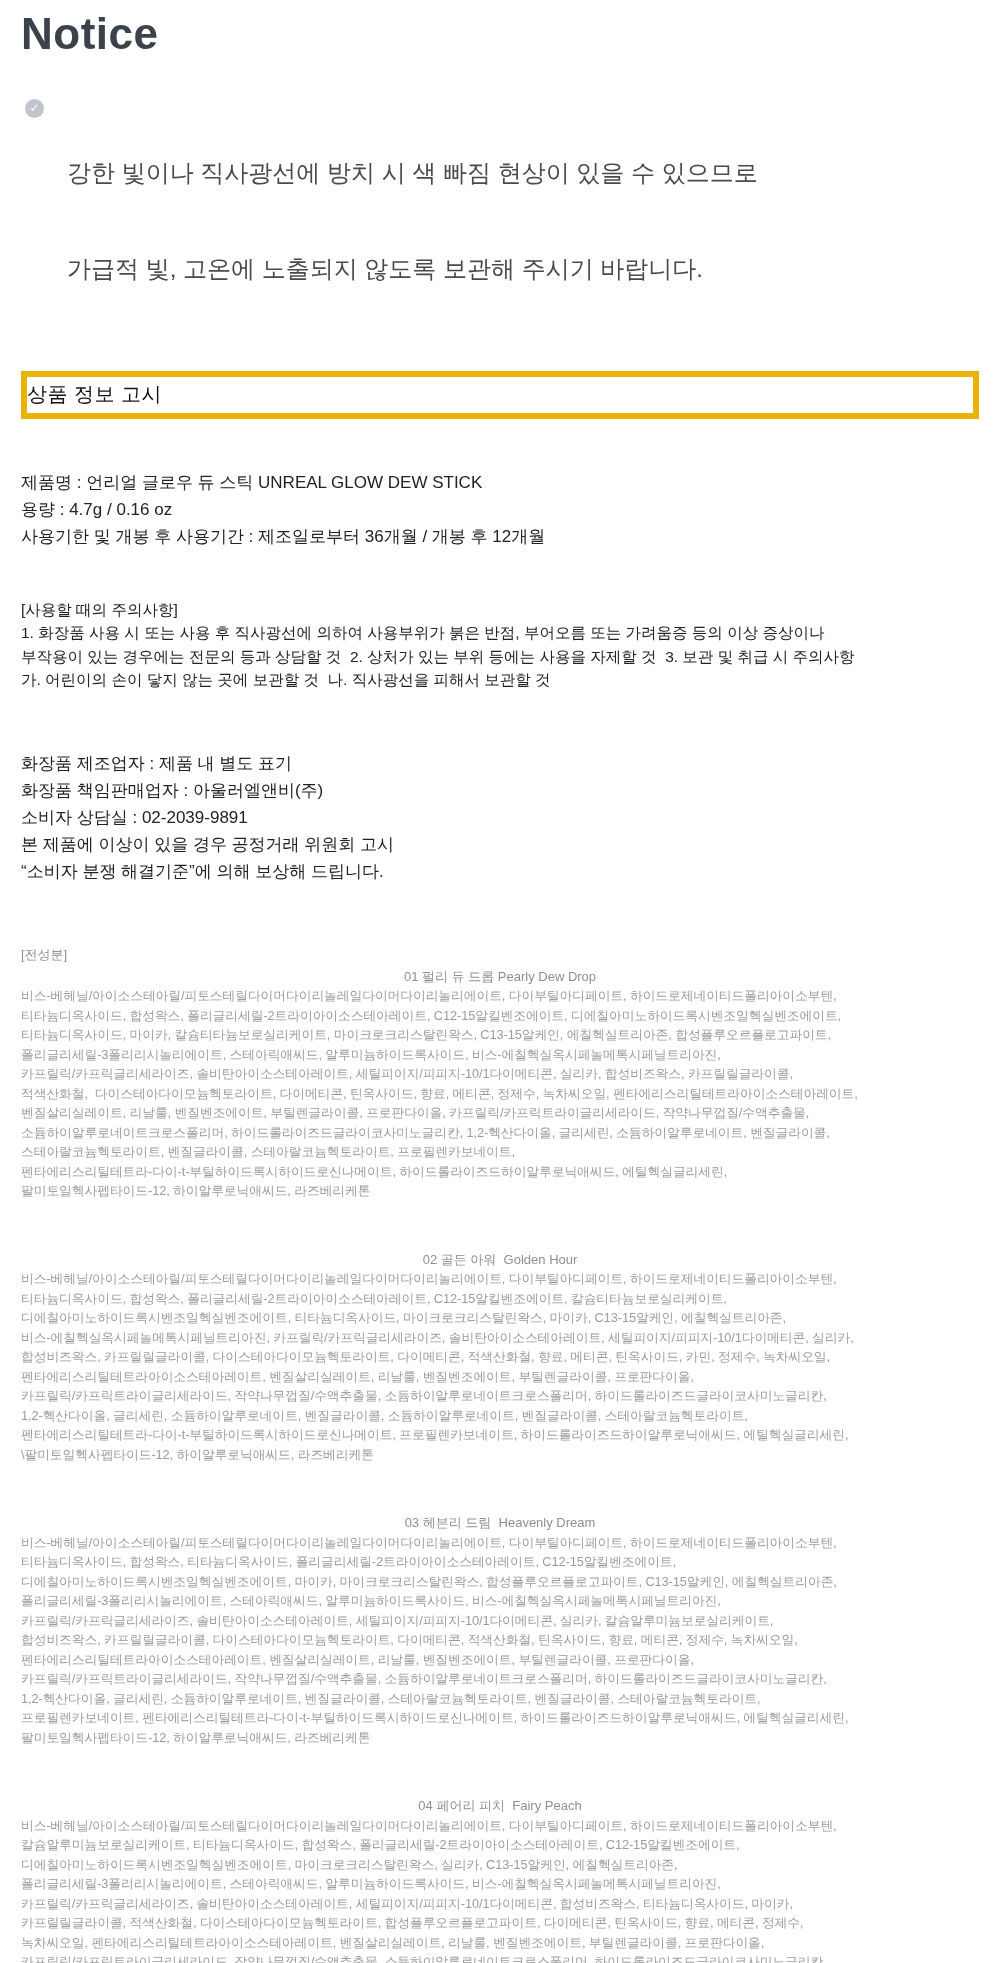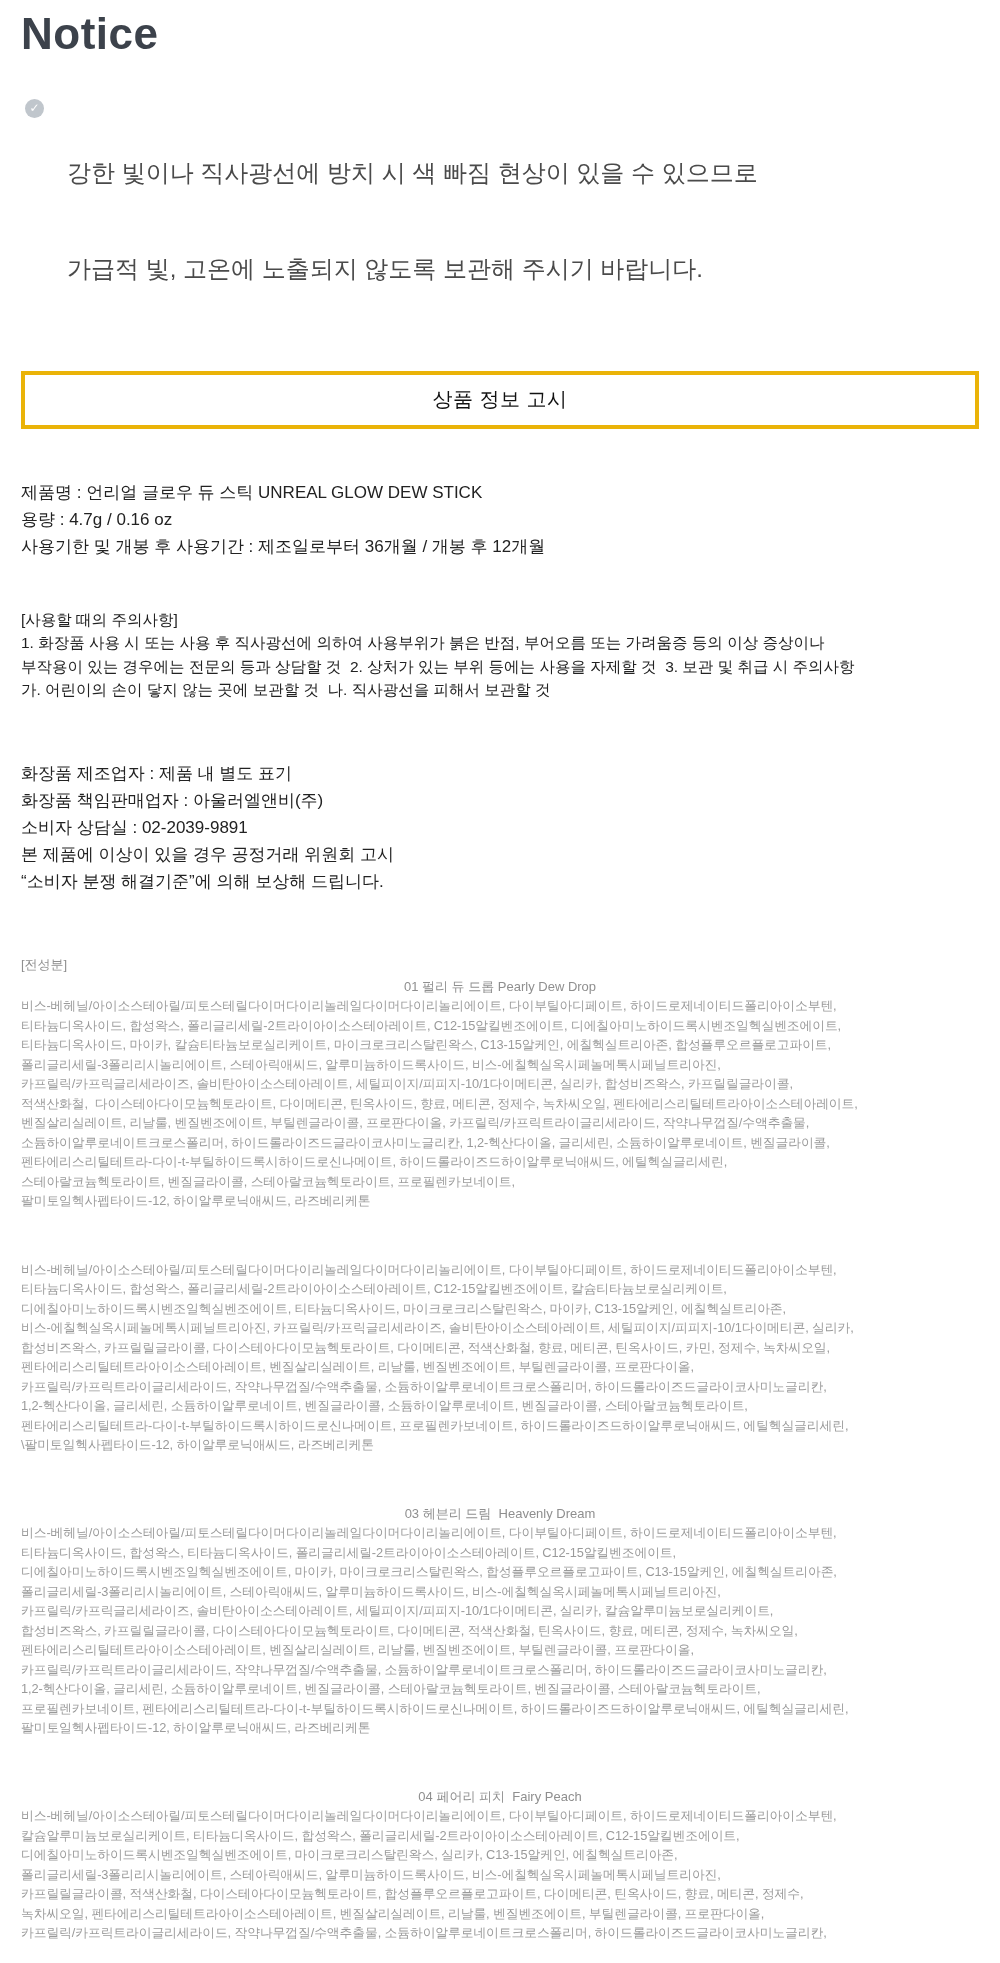--- a/index.html
+++ b/index.html
@@ -21,22 +21,22 @@
     flex:0 0 auto; width:19px; height:19px; border-radius:50%;
     background:#c0c6cc; color:#ffffff; font-size:12px; line-height:19px;
     text-align:center; margin-top:6px; margin-left:4px;
   }
   .notice-text {
     margin-left:23px; font-size:24px; color:#4a4a4a; line-height:32px;
     white-space:pre;
   }
 
   .info-box {
-    margin-top:22px; border:4px solid #eab308; height:58px;
-    display:flex; align-items:center; justify-content:center;
+    margin-top:22px; border:6px solid #eab308; height:48px;
+    display:flex; align-items:center; 
   }
   .info-box-title { font-size:20px; color:#111111; letter-spacing:0.5px; }
 
   .product-info { margin-top:50px; font-size:17px; color:#222222; }
   .product-info div { line-height:27px; white-space:pre; }
 
   .precautions { margin-top:48px; font-size:15.5px; color:#222222; }
   .precautions div { line-height:23.5px; white-space:pre; }
 
   .manufacturer { margin-top:58px; font-size:17px; color:#222222; }
@@ -104,27 +104,28 @@
       <div class="shade-name">01 펄리 듀 드롭 Pearly Dew Drop</div>
       <div class="shade-lines">
           <div>비스-베헤닐/아이소스테아릴/피토스테릴다이머다이리놀레일다이머다이리놀리에이트, 다이부틸아디페이트, 하이드로제네이티드폴리아이소부텐,</div>
           <div>티타늄디옥사이드, 합성왁스, 폴리글리세릴-2트라이아이소스테아레이트, C12-15알킬벤조에이트, 디에칠아미노하이드록시벤조일헥실벤조에이트,</div>
           <div>티타늄디옥사이드, 마이카, 칼슘티타늄보로실리케이트, 마이크로크리스탈린왁스, C13-15알케인, 에칠헥실트리아존, 합성플루오르플로고파이트,</div>
           <div>폴리글리세릴-3폴리리시놀리에이트, 스테아릭애씨드, 알루미늄하이드록사이드, 비스-에칠헥실옥시페놀메톡시페닐트리아진,</div>
           <div>카프릴릭/카프릭글리세라이즈, 솔비탄아이소스테아레이트, 세틸피이지/피피지-10/1다이메티콘, 실리카, 합성비즈왁스, 카프릴릴글라이콜,</div>
           <div>적색산화철,  다이스테아다이모늄헥토라이트, 다이메티콘, 틴옥사이드, 향료, 메티콘, 정제수, 녹차씨오일, 펜타에리스리틸테트라아이소스테아레이트,</div>
           <div>벤질살리실레이트, 리날룰, 벤질벤조에이트, 부틸렌글라이콜, 프로판다이올, 카프릴릭/카프릭트라이글리세라이드, 작약나무껍질/수액추출물,</div>
           <div>소듐하이알루로네이트크로스폴리머, 하이드롤라이즈드글라이코사미노글리칸, 1,2-헥산다이올, 글리세린, 소듐하이알루로네이트, 벤질글라이콜,</div>
+          <div>스테아랄코늄헥토라이트, 벤질글라이콜, 스테아랄코늄헥토라이트, 프로필렌카보네이트,</div>
           <div>펜타에리스리틸테트라-다이-t-부틸하이드록시하이드로신나메이트, 하이드롤라이즈드하이알루로닉애씨드, 에틸헥실글리세린,</div>
-          <div>스테아랄코늄헥토라이트, 벤질글라이콜, 스테아랄코늄헥토라이트, 프로필렌카보네이트,</div>
           <div>팔미토일헥사펩타이드-12, 하이알루로닉애씨드, 라즈베리케톤</div>
         </div>
     </div>
 
     <div class="shade-block">
+      <div class="shade-name">02 골든 아워  Golden Hour</div>
       <div class="shade-lines">
           <div>비스-베헤닐/아이소스테아릴/피토스테릴다이머다이리놀레일다이머다이리놀리에이트, 다이부틸아디페이트, 하이드로제네이티드폴리아이소부텐,</div>
           <div>티타늄디옥사이드, 합성왁스, 폴리글리세릴-2트라이아이소스테아레이트, C12-15알킬벤조에이트, 칼슘티타늄보로실리케이트,</div>
           <div>디에칠아미노하이드록시벤조일헥실벤조에이트, 티타늄디옥사이드, 마이크로크리스탈린왁스, 마이카, C13-15알케인, 에칠헥실트리아존,</div>
           <div>비스-에칠헥실옥시페놀메톡시페닐트리아진, 카프릴릭/카프릭글리세라이즈, 솔비탄아이소스테아레이트, 세틸피이지/피피지-10/1다이메티콘, 실리카,</div>
           <div>합성비즈왁스, 카프릴릴글라이콜, 다이스테아다이모늄헥토라이트, 다이메티콘, 적색산화철, 향료, 메티콘, 틴옥사이드, 카민, 정제수, 녹차씨오일,</div>
           <div>펜타에리스리틸테트라아이소스테아레이트, 벤질살리실레이트, 리날룰, 벤질벤조에이트, 부틸렌글라이콜, 프로판다이올,</div>
           <div>카프릴릭/카프릭트라이글리세라이드, 작약나무껍질/수액추출물, 소듐하이알루로네이트크로스폴리머, 하이드롤라이즈드글라이코사미노글리칸,</div>
           <div>1,2-헥산다이올, 글리세린, 소듐하이알루로네이트, 벤질글라이콜, 소듐하이알루로네이트, 벤질글라이콜, 스테아랄코늄헥토라이트,</div>
           <div>펜타에리스리틸테트라-다이-t-부틸하이드록시하이드로신나메이트, 프로필렌카보네이트, 하이드롤라이즈드하이알루로닉애씨드, 에틸헥실글리세린,</div>
@@ -149,20 +150,21 @@
         </div>
     </div>
 
     <div class="shade-block">
       <div class="shade-name">04 페어리 피치  Fairy Peach</div>
       <div class="shade-lines">
           <div>비스-베헤닐/아이소스테아릴/피토스테릴다이머다이리놀레일다이머다이리놀리에이트, 다이부틸아디페이트, 하이드로제네이티드폴리아이소부텐,</div>
           <div>칼슘알루미늄보로실리케이트, 티타늄디옥사이드, 합성왁스, 폴리글리세릴-2트라이아이소스테아레이트, C12-15알킬벤조에이트,</div>
           <div>디에칠아미노하이드록시벤조일헥실벤조에이트, 마이크로크리스탈린왁스, 실리카, C13-15알케인, 에칠헥실트리아존,</div>
           <div>폴리글리세릴-3폴리리시놀리에이트, 스테아릭애씨드, 알루미늄하이드록사이드, 비스-에칠헥실옥시페놀메톡시페닐트리아진,</div>
+          <div>카프릴릭/카프릭글리세라이즈, 솔비탄아이소스테아레이트, 세틸피이지/피피지-10/1다이메티콘, 합성비즈왁스, 티타늄디옥사이드, 마이카,</div>
           <div>카프릴릴글라이콜, 적색산화철, 다이스테아다이모늄헥토라이트, 합성플루오르플로고파이트, 다이메티콘, 틴옥사이드, 향료, 메티콘, 정제수,</div>
           <div>녹차씨오일, 펜타에리스리틸테트라아이소스테아레이트, 벤질살리실레이트, 리날룰, 벤질벤조에이트, 부틸렌글라이콜, 프로판다이올,</div>
           <div>카프릴릭/카프릭트라이글리세라이드, 작약나무껍질/수액추출물, 소듐하이알루로네이트크로스폴리머, 하이드롤라이즈드글라이코사미노글리칸,</div>
         </div>
     </div>
   </div>
 
 </div>
 
 </body></html>

